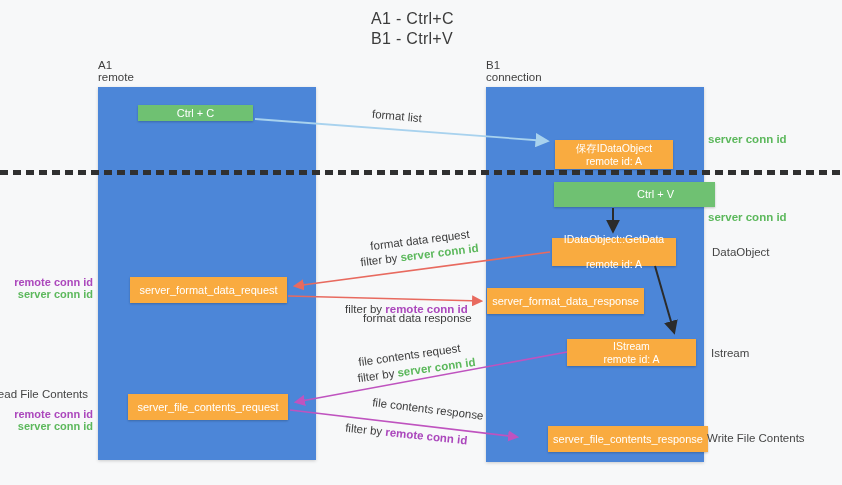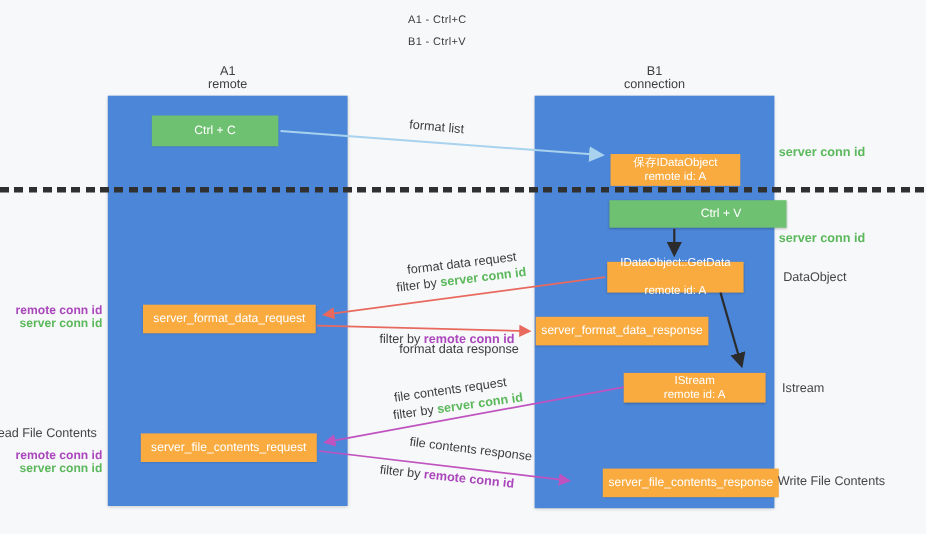--- a/index.html
+++ b/index.html
@@ -4,24 +4,24 @@
 <style>
   html,body { margin:0; padding:0; background:#f7f8f9; }
   .canvas {
     position:relative; width:842px; height:485px;
     background:#f7f8f9; overflow:hidden;
     font-family:"Liberation Sans", sans-serif;
     color:#3d3d3d;
   }
   .title {
     position:absolute; left:371px; top:9px;
-    font-size:10px; line-height:20px; color:#3b3b3b; letter-spacing:0.3px;
+    font-size:16px; line-height:20px; color:#3b3b3b; letter-spacing:0.3px;
   }
   .lane-header {
-    position:absolute; top:59px; text-align:center;
+    position:absolute; top:59px; 
     font-size:11.5px; line-height:12px; color:#3f3f3f;
   }
   .lane {
     position:absolute; top:87px; background:#4c86d8;
     box-shadow:0 1px 3px rgba(0,0,0,0.18);
   }
   .lane.left  { left:98px;  width:218px; height:373px; }
   .lane.right { left:486px; width:218px; height:375px; }
   .dotted-line {
     position:absolute; left:0; top:170px; width:842px; height:5px;
@@ -68,21 +68,21 @@
   <div class="lane-header" style="left:486px; width:218px;">
     <div>B1</div>
     <div>connection</div>
   </div>
 
   <div class="lane left"></div>
   <div class="lane right"></div>
 
   <div class="dotted-line"></div>
 
-  <div class="node green single" style="left:138px; top:105px; width:115px; height:28px;">
+  <div class="node green single" style="left:138px; top:105px; width:115px; height:16px;">
     <span>Ctrl + C</span>
   </div>
   <div class="node orange single" style="left:130px; top:277px; width:157px; height:26px; font-size:11px;">
     <span>server_format_data_request</span>
   </div>
   <div class="node orange single" style="left:128px; top:394px; width:160px; height:26px; font-size:11px;">
     <span>server_file_contents_request</span>
   </div>
 
   <div class="node orange" style="left:555px; top:128px; width:118px; height:29px;margin-top:12px;">

